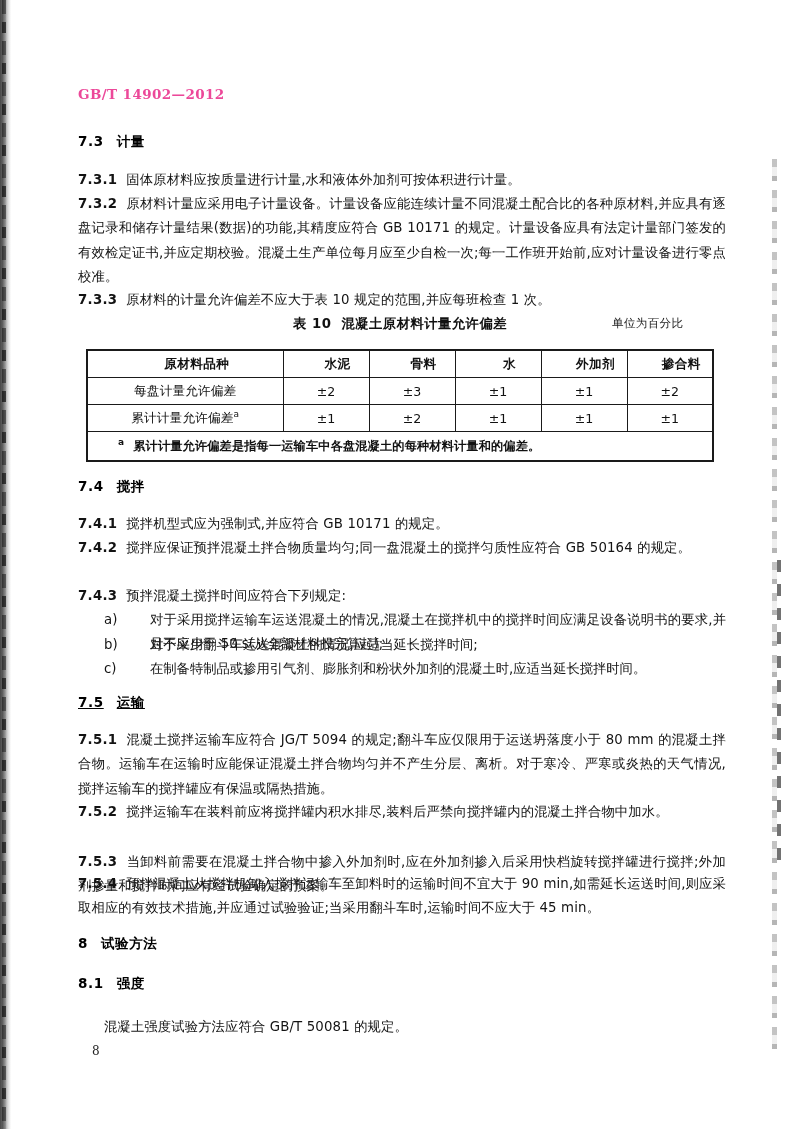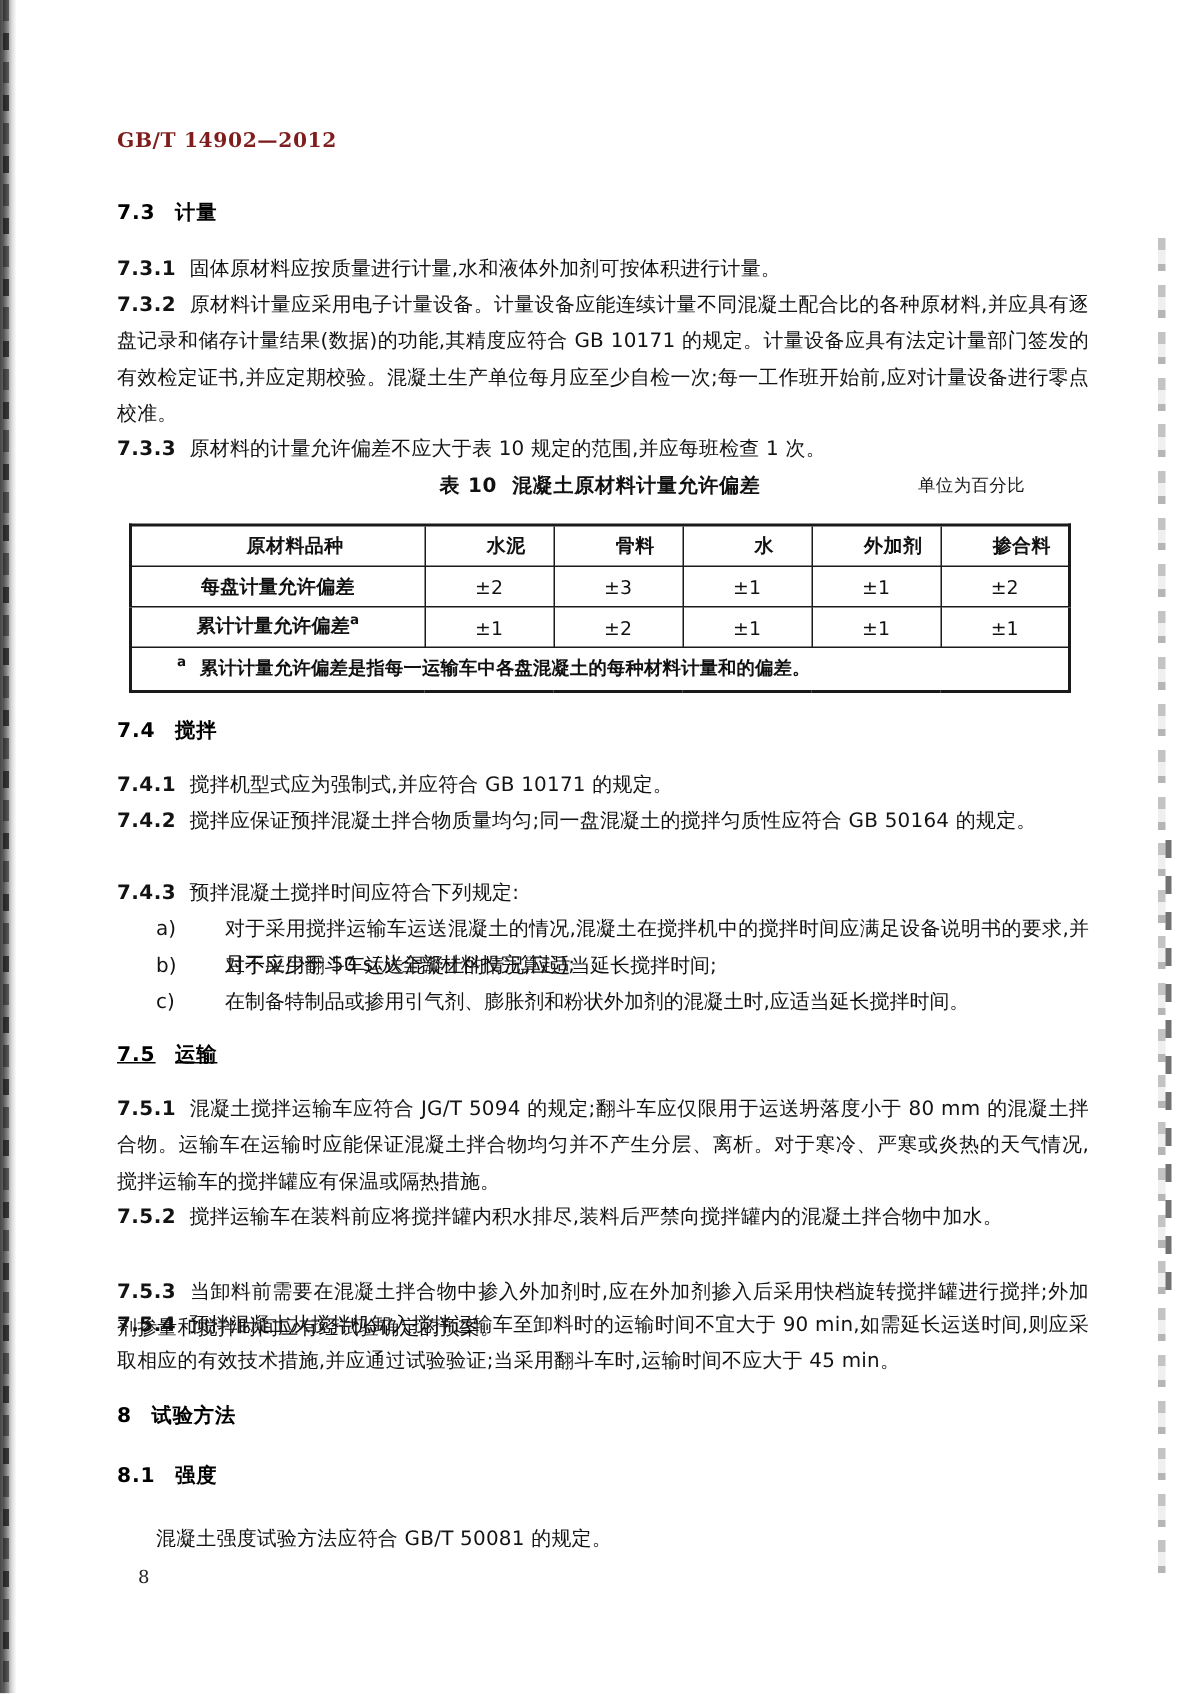--- a/index.html
+++ b/index.html
@@ -70,21 +70,21 @@
 
   
   .doc-header {
     position: absolute;
     left: 78px;
     top: 86px;
     font-family: "DejaVu Serif", "Liberation Serif", serif;
     font-weight: bold;
     font-size: 13.5px;
     letter-spacing: .4px;
-    color: #7f1d1d;
+    color: #ec4899;
   }
 
   
   .h-sec {
     position: absolute;
     left: 78px;
     font-weight: bold;
     font-size: 13.5px;
     letter-spacing: .6px;
     color: #000;
@@ -167,21 +167,21 @@
     text-align: center;
     vertical-align: middle;
     font-weight: normal;
     padding: 0;
   }
   table.spec th {
     font-weight: bold;
     letter-spacing: .4px;
   }
   table.spec td.rowhead {
-    font-weight: bold;
+    font-weight: normal;
     letter-spacing: .2px;
     margin-left: 44px;
   }
   table.spec .outer-l { border-left-width: 2px; }
   table.spec .outer-r { border-right-width: 2px; }
   table.spec tr.first th { border-top-width: 2px; padding-left: 23px; }
   table.spec tr.note td {
     border-bottom-width: 2px;
     text-align: left;
     padding-left: 30px;

